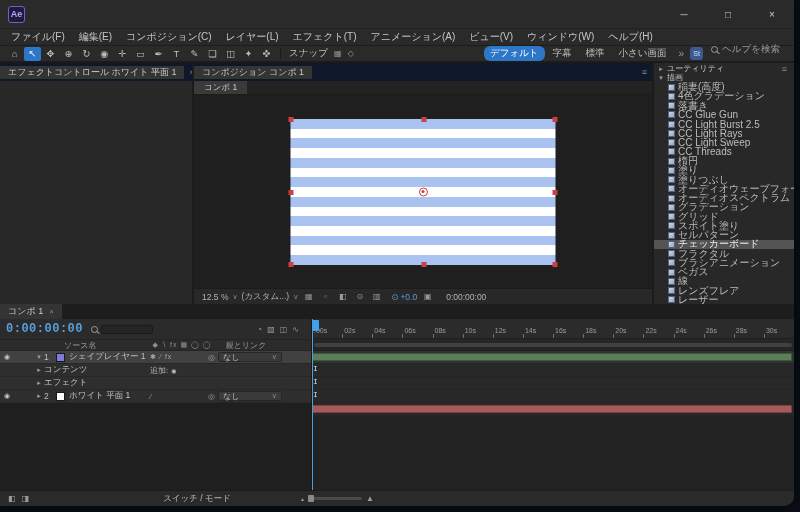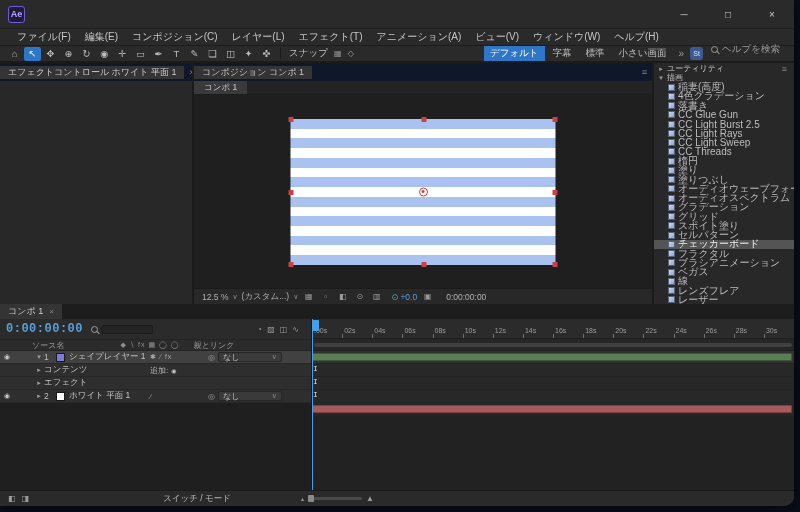--- a/index.html
+++ b/index.html
@@ -8,32 +8,32 @@
   .window{position:absolute;left:0;top:0;width:794px;height:506px;background:#232323;color:#c5c5c5;
           border-radius:0 0 10px 0;overflow:hidden;box-shadow:0 0 14px rgba(0,0,0,.7)}
   
   .titlebar{height:28px;display:flex;align-items:center;background:#2a2a2a;padding-left:8px;gap:8px}
   .appicon{width:17px;height:17px;border-radius:3px;background:#201c38;color:#b5a4ff;font-size:9px;font-weight:bold;
            display:flex;align-items:center;justify-content:center;border:1px solid #6f5fd0;flex:0 0 auto}
   .title{font-size:11px;color:#d0d0d0;white-space:nowrap}
   .wincontrols{margin-left:auto;display:flex;height:100%}
   .wincontrols span{width:44px;display:flex;align-items:center;justify-content:center;font-size:10px;color:#cccccc}
   
-  .menubar{height:17px;display:flex;align-items:center;background:#2a2a2a;border-top:1px solid #202020;padding-left:10px}
+  .menubar{height:17px;display:flex;align-items:center;background:#2a2a2a;border-top:1px solid #202020;padding-left:4px}
   .menubar>span{padding:0 7px;font-size:10px;color:#c6c6c6;white-space:nowrap}
   
   .toolbar{height:18px;display:flex;align-items:center;background:#2a2a2a;border-top:1px solid #1c1c1c;
            border-bottom:2px solid #1b1b1b;padding:0 6px;gap:1px}
   .tool{width:17px;height:14px;display:flex;align-items:center;justify-content:center;font-size:9.5px;color:#bdbdbd;border-radius:2px}
   .tool.active{background:#2d76c8;color:#fff}
   .tsep{width:1px;height:11px;background:#1a1a1a;margin:0 4px}
   .snaplabel{font-size:9.5px;color:#c0c0c0;margin:0 3px;white-space:nowrap}
   .snapic{font-size:8px;color:#9a9a9a;width:12px;text-align:center}
   .wsgroup{margin-left:auto;display:flex;align-items:center;gap:2px}
-  .ws{font-size:9.5px;color:#c0c0c0;padding:1px 6px;border-radius:0;white-space:nowrap}
+  .ws{font-size:9.5px;color:#c0c0c0;padding:1px 6px;border-radius:6px;white-space:nowrap}
   .ws.active{background:#2d76c8;color:#fff}
   .ovf{color:#9a9a9a;font-size:10px;padding:0 4px}
   .badge{width:13px;height:13px;border-radius:3px;background:#3c5a8f;color:#cfe0ff;font-size:7px;
          display:flex;align-items:center;justify-content:center}
   .helpsearch{display:flex;align-items:center;gap:4px;margin:0 8px 8px 6px;color:#9a9a9a;font-size:9.5px;white-space:nowrap}
   .lens{width:7px;height:7px;border:1px solid #9a9a9a;border-radius:50%;position:relative;display:inline-block;flex:0 0 auto}
   .lens::after{content:"";position:absolute;width:4px;height:1px;background:#9a9a9a;right:-3px;bottom:-1px;transform:rotate(45deg)}
   
   .main{height:241px;display:flex;background:#1b1b1b;gap:2px}
   .panel{background:#282828;display:flex;flex-direction:column;overflow:hidden}
@@ -75,21 +75,21 @@
   .tlx{color:#8a8a8a;font-size:8px}
   .tlgrid{flex:1;display:flex;overflow:hidden}
   .tlleft{width:312px;flex:0 0 auto;display:flex;flex-direction:column;background:#2b2b2b;border-right:1px solid #191919}
   .tlhead{height:20px;display:flex;align-items:center;padding:0 6px;gap:8px;flex:0 0 auto}
   .tc{font-family:"Liberation Mono","DejaVu Sans Mono",monospace;font-size:12px;font-weight:bold;color:#58a0dc;letter-spacing:.5px}
   .tlsearch{display:flex;align-items:center;gap:3px}
   .searchbox{width:52px;height:9px;background:#242424;border:1px solid #1b1b1b;border-radius:2px}
   .tlicons{display:flex;gap:5px;margin-left:auto;margin-right:6px;color:#9a9a9a;font-size:8px}
   .colhdr{height:12px;display:flex;align-items:center;font-size:8px;color:#9f9f9f;
           border-top:1px solid #242424;border-bottom:1px solid #242424;flex:0 0 auto;white-space:nowrap}
-  .ch-src{margin-left:32px}
+  .ch-src{margin-left:64px}
   .ch-sw{margin-left:56px;font-size:7px;letter-spacing:1px;color:#8f8f8f}
   .ch-parent{margin-left:14px}
   .rows{flex:0 0 auto}
   .trow{height:13px;display:flex;align-items:center;font-size:8.5px;color:#c3c3c3;background:#2e2e2e;
         border-bottom:1px solid #272727;position:relative;white-space:nowrap}
   .trow.selected{background:#414141}
   .eyec{width:14px;text-align:center;font-size:7px;color:#c9c9c9;flex:0 0 auto}
   .aux{width:20px;flex:0 0 auto}
   .twl{width:10px;font-size:7px;color:#9a9a9a;text-align:center;flex:0 0 auto}
   .num{width:12px;font-size:8.5px;color:#bdbdbd;flex:0 0 auto}

